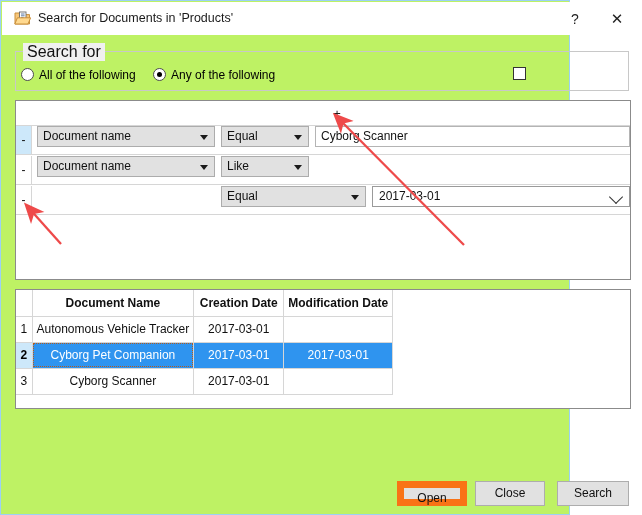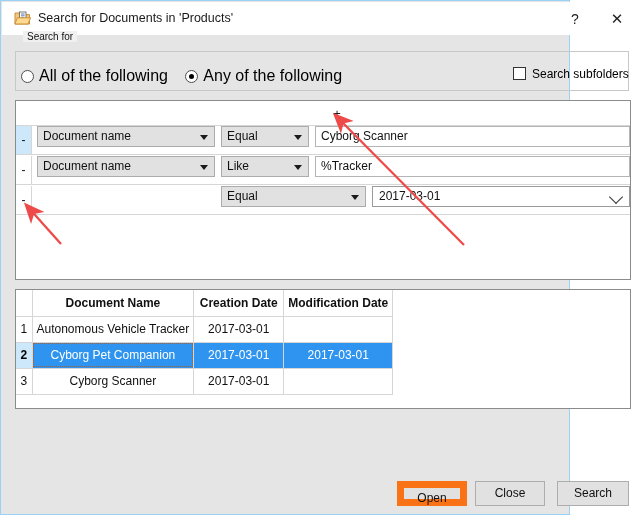--- a/index.html
+++ b/index.html
@@ -15,21 +15,21 @@
     color: #000000;
     overflow: hidden;
   }
   .window {
     position: absolute;
     left: 0; top: 0;
     width: 570px;
     height: 515px;
     box-sizing: border-box;
     border: 1px solid #9bd1f5;
-    background: #e5e5e5;
+    background: #bef264;
   }
   
   .titlebar {
     position: absolute;
     left: 1px; top: 1px;
     width: 640px;
     height: 33px;
     background: #ffffff;
     box-sizing: border-box;
   }
@@ -71,24 +71,24 @@
     position: absolute;
     left: 14px; top: 50px;
     width: 614px;
     height: 40px;
     border: 1px solid #c8c8c8;
     box-sizing: border-box;
     background: transparent;
   }
   .group-legend {
     position: absolute;
-    left: 22px; top: 30px;
+    left: 22px; top: 42px;
     background: #f0f0f0;
     padding: 0 4px;
-    font-size: 10px;
+    font-size: 16px;
     color: #111;
   }
   .radio-row {
     position: absolute;
     left: 20px; top: 66px;
     height: 18px;
   }
   .radio-item {
     display: inline-block;
     margin-right: 14px;
@@ -107,21 +107,21 @@
     box-sizing: border-box;
   }
   .radio-mark.on::after {
     content: "";
     position: absolute;
     left: 3px; top: 3px;
     width: 5px; height: 5px;
     border-radius: 50%;
     background: #000;
   }
-  .radio-label { font-size: 16px; }
+  .radio-label { font-size: 12px; }
   .check-row {
     position: absolute;
     left: 512px; top: 66px;
     white-space: nowrap;
   }
   .check-mark {
     display: inline-block;
     width: 13px; height: 13px;
     border: 1px solid #333;
     background: #fff;
@@ -343,21 +343,21 @@
   <div class="radio-row">
     <span class="radio-item">
       <span class="radio-mark"></span><span class="radio-label">All of the following</span>
     </span>
     <span class="radio-item">
       <span class="radio-mark on"></span><span class="radio-label">Any of the following</span>
     </span>
   </div>
 
   <div class="check-row">
-    <span class="check-mark"></span><span>Search subfolders</span>
+    <span class="check-mark"></span>
   </div>
 
   <div class="criteria-panel">
 
     <div class="criteria-header">
       <div class="add-btn">+</div>
     </div>
 
     <div class="crit-row r1">
       <div class="rowhead sel">-</div>
@@ -375,21 +375,20 @@
     <div class="crit-row r2">
       <div class="rowhead">-</div>
       <div class="combo field-combo">
         <span>Document name</span>
         <span class="arrow"></span>
       </div>
       <div class="combo op-combo-a">
         <span>Like</span>
         <span class="arrow"></span>
       </div>
-      <div class="textinput val-text">%Tracker</div>
     </div>
 
     <div class="crit-row r3">
       <div class="rowhead">-</div>
       <div class="combo op-combo-b">
         <span>Equal</span>
         <span class="arrow"></span>
       </div>
       <div class="datecombo">
         <span>2017-03-01</span>

